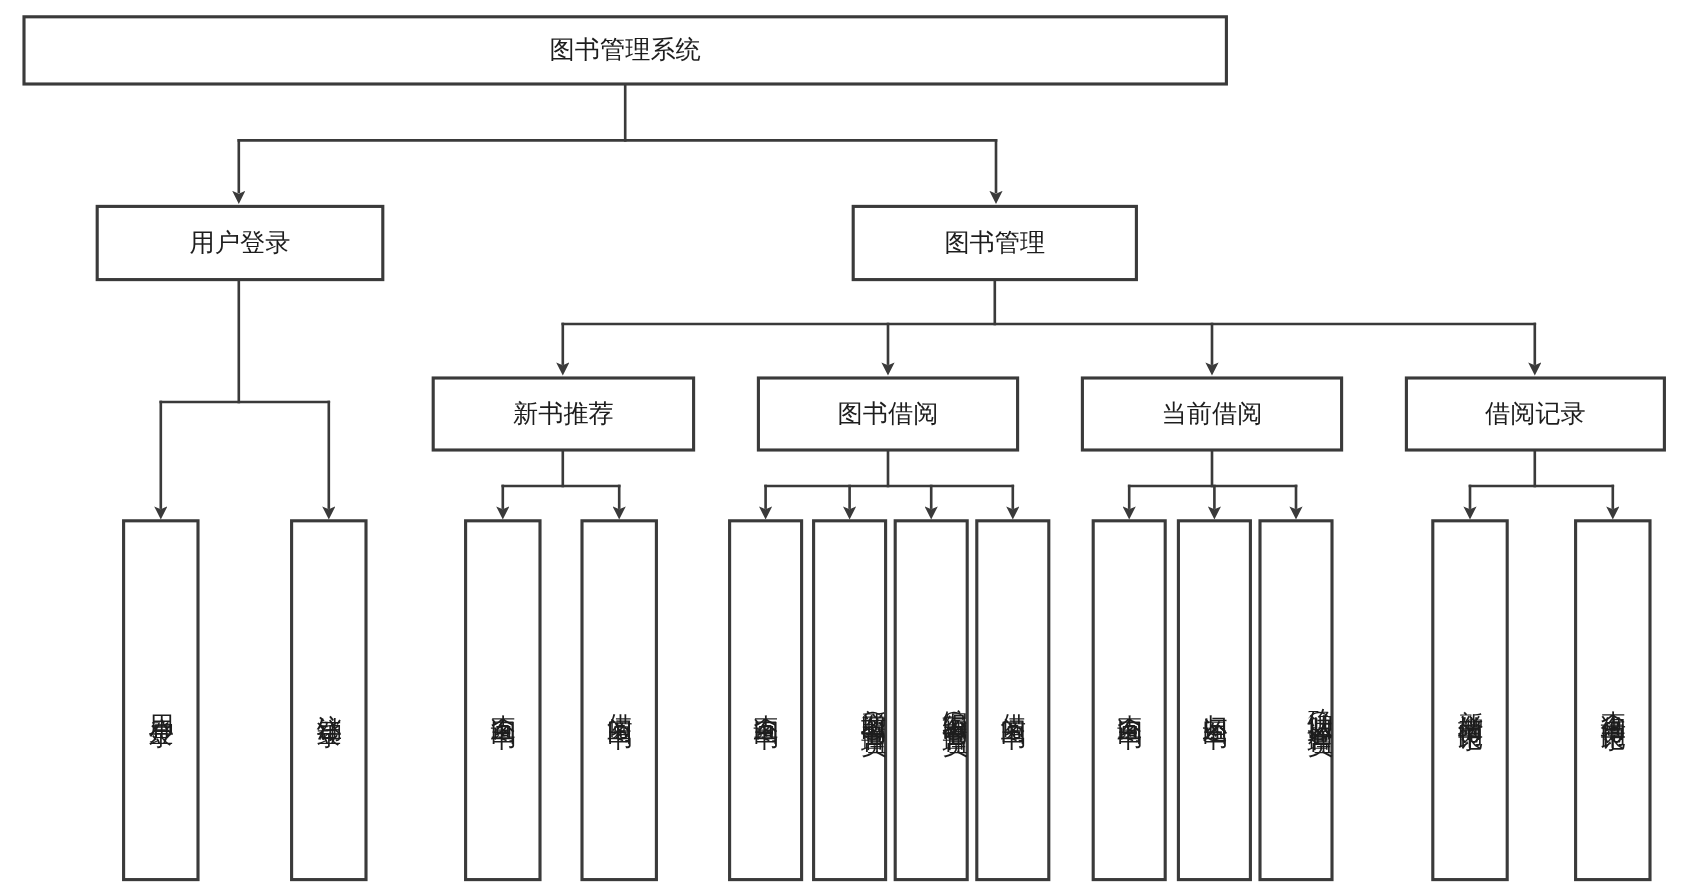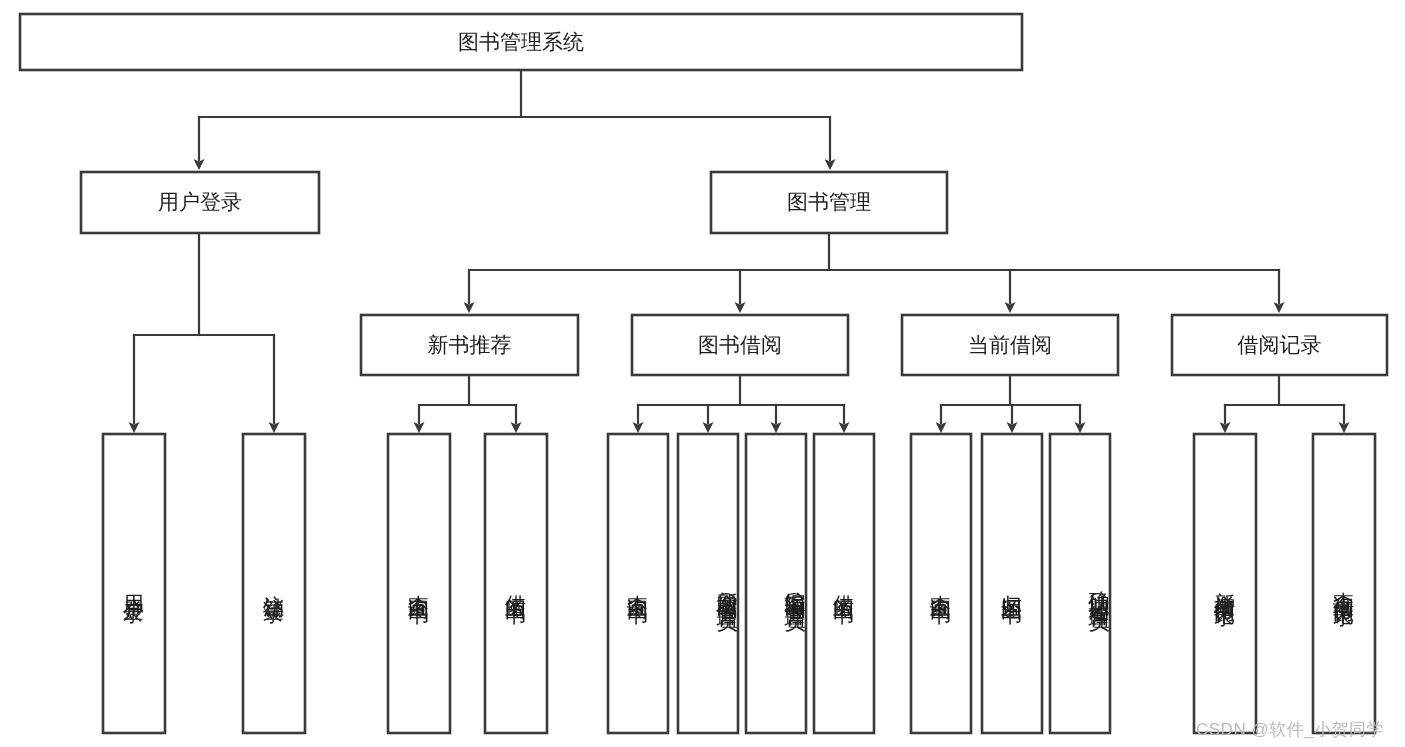--- a/index.html
+++ b/index.html
@@ -216,14 +216,13 @@
       <div class="leaf-label" style="left: 678px; top: 434px; width: 60px; height: 299px; align-items: flex-start; padding-top: 8px; box-sizing: border-box;">新增图书（管理员）</div>
       <div class="leaf-label" style="left: 746px; top: 434px; width: 60px; height: 299px; align-items: flex-start; padding-top: 8px; box-sizing: border-box;">编辑图书（管理员）</div>
       <div class="leaf-label" style="left: 814px; top: 434px; width: 60px; height: 299px; align-items: center; padding-top: 0px; box-sizing: border-box;">借阅图书</div>
       <div class="leaf-label" style="left: 911px; top: 434px; width: 60px; height: 299px; align-items: center; padding-top: 0px; box-sizing: border-box;">查询图书</div>
       <div class="leaf-label" style="left: 982px; top: 434px; width: 60px; height: 299px; align-items: center; padding-top: 0px; box-sizing: border-box;">归还图书</div>
       <div class="leaf-label" style="left: 1050px; top: 434px; width: 60px; height: 299px; align-items: flex-start; padding-top: 8px; box-sizing: border-box;">确认归还（管理员）</div>
       <div class="leaf-label" style="left: 1194px; top: 434px; width: 62px; height: 299px; align-items: center; padding-top: 0px; box-sizing: border-box;">新增借阅记录</div>
       <div class="leaf-label" style="left: 1313px; top: 434px; width: 62px; height: 299px; align-items: center; padding-top: 0px; box-sizing: border-box;">查询借阅记录</div>
     </div>
 
-  <div class="watermark" style="left:1196px; top:718px;">CSDN @软件_小贺同学</div>
 </div>
 
 </body></html>

